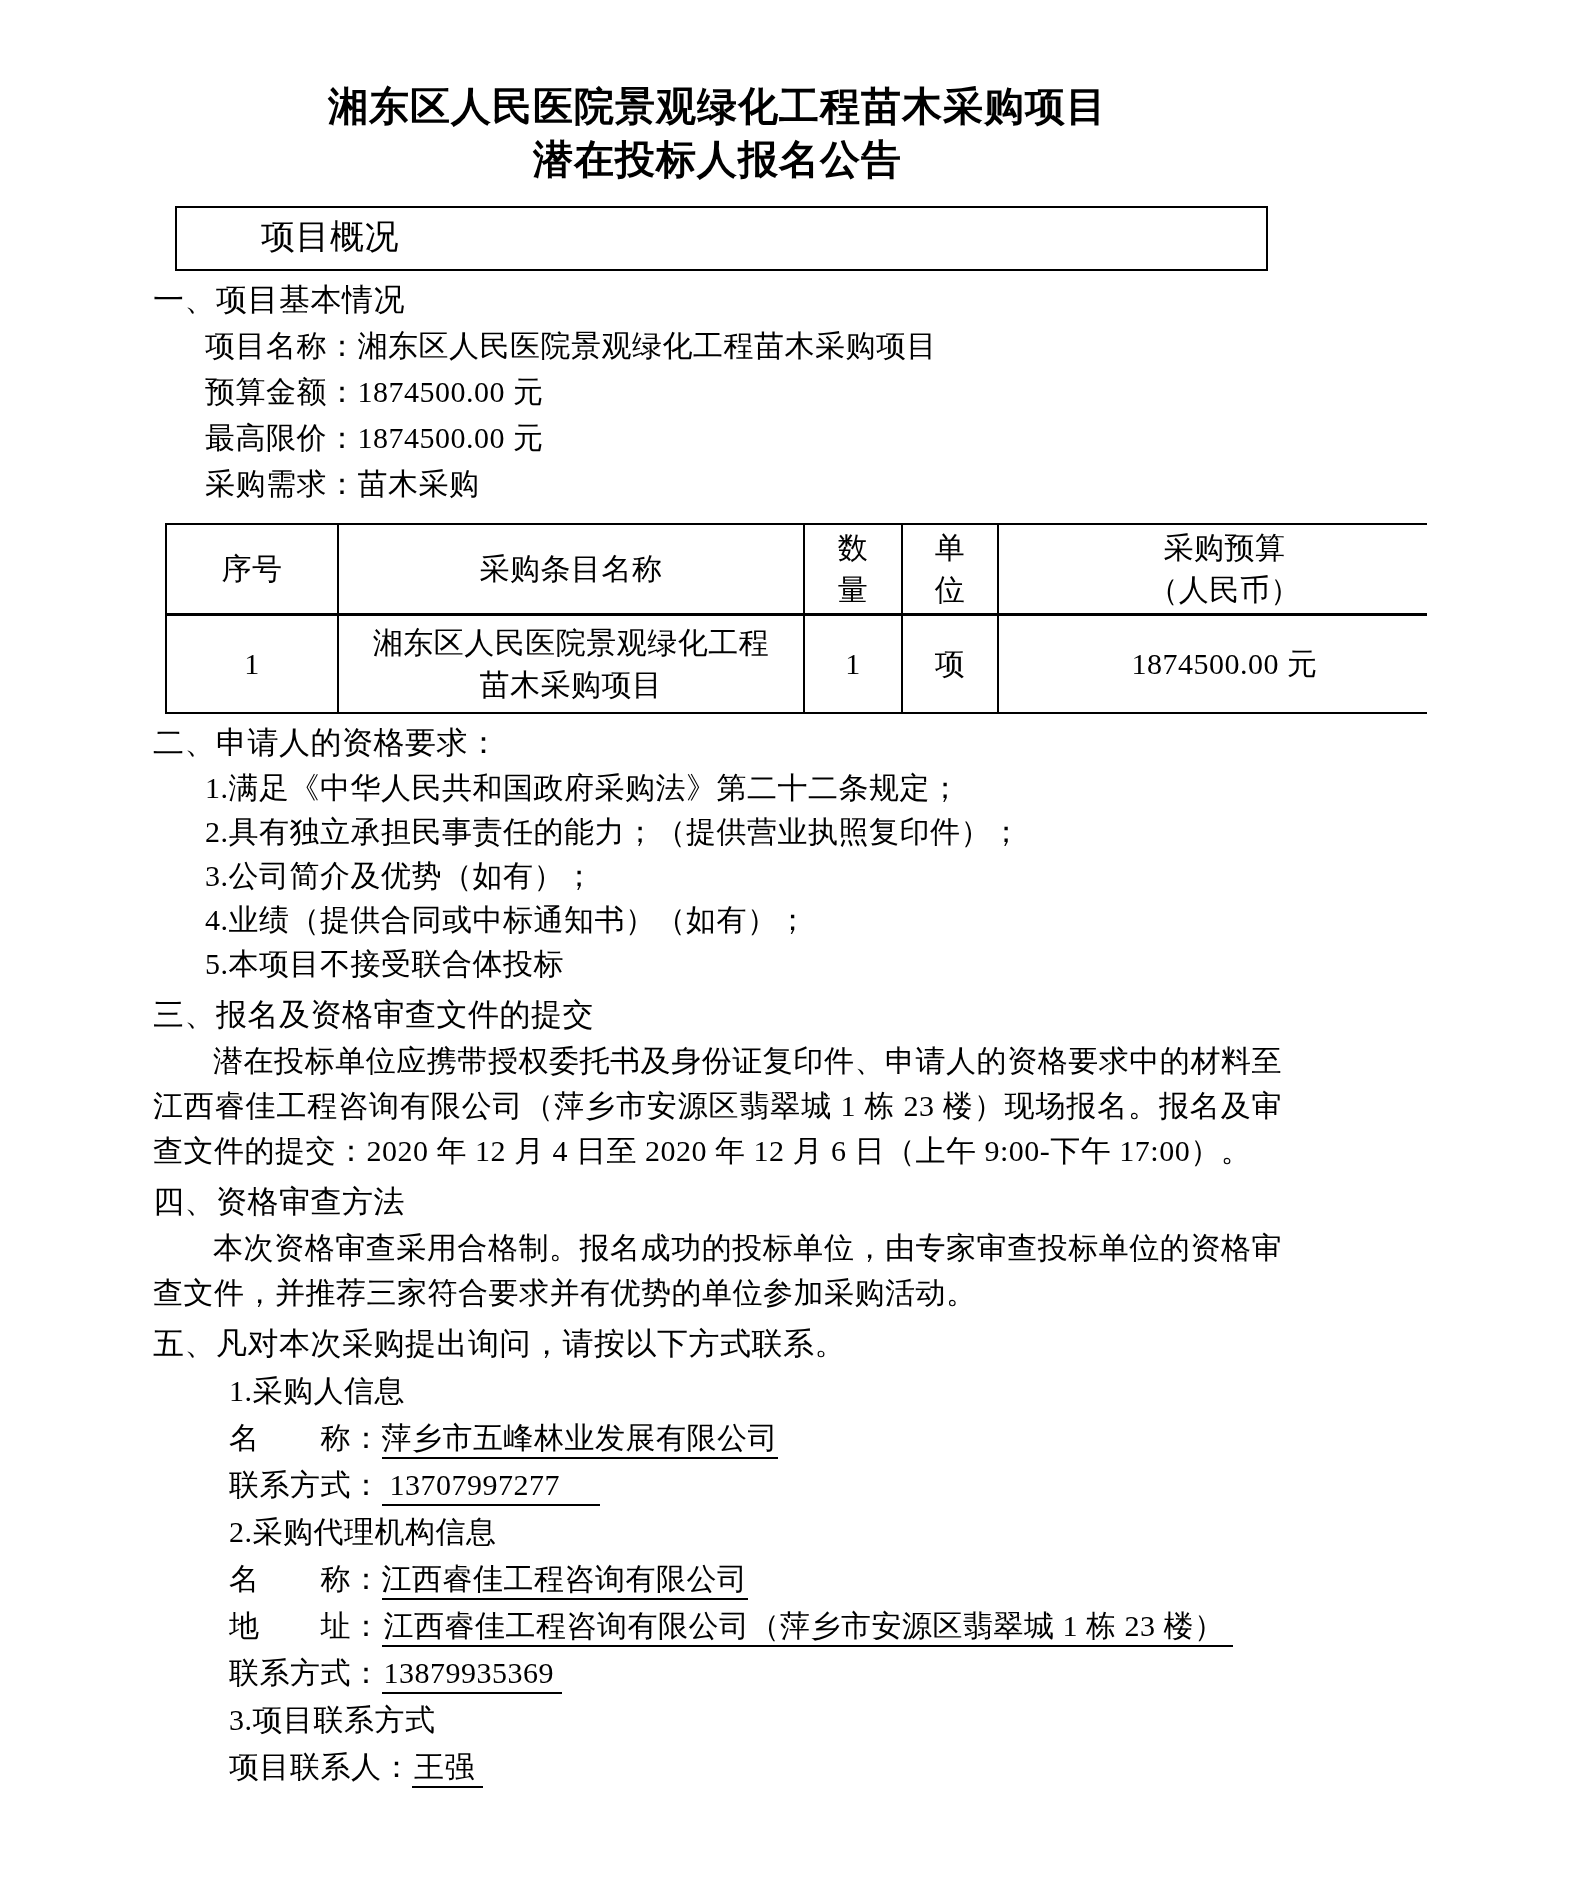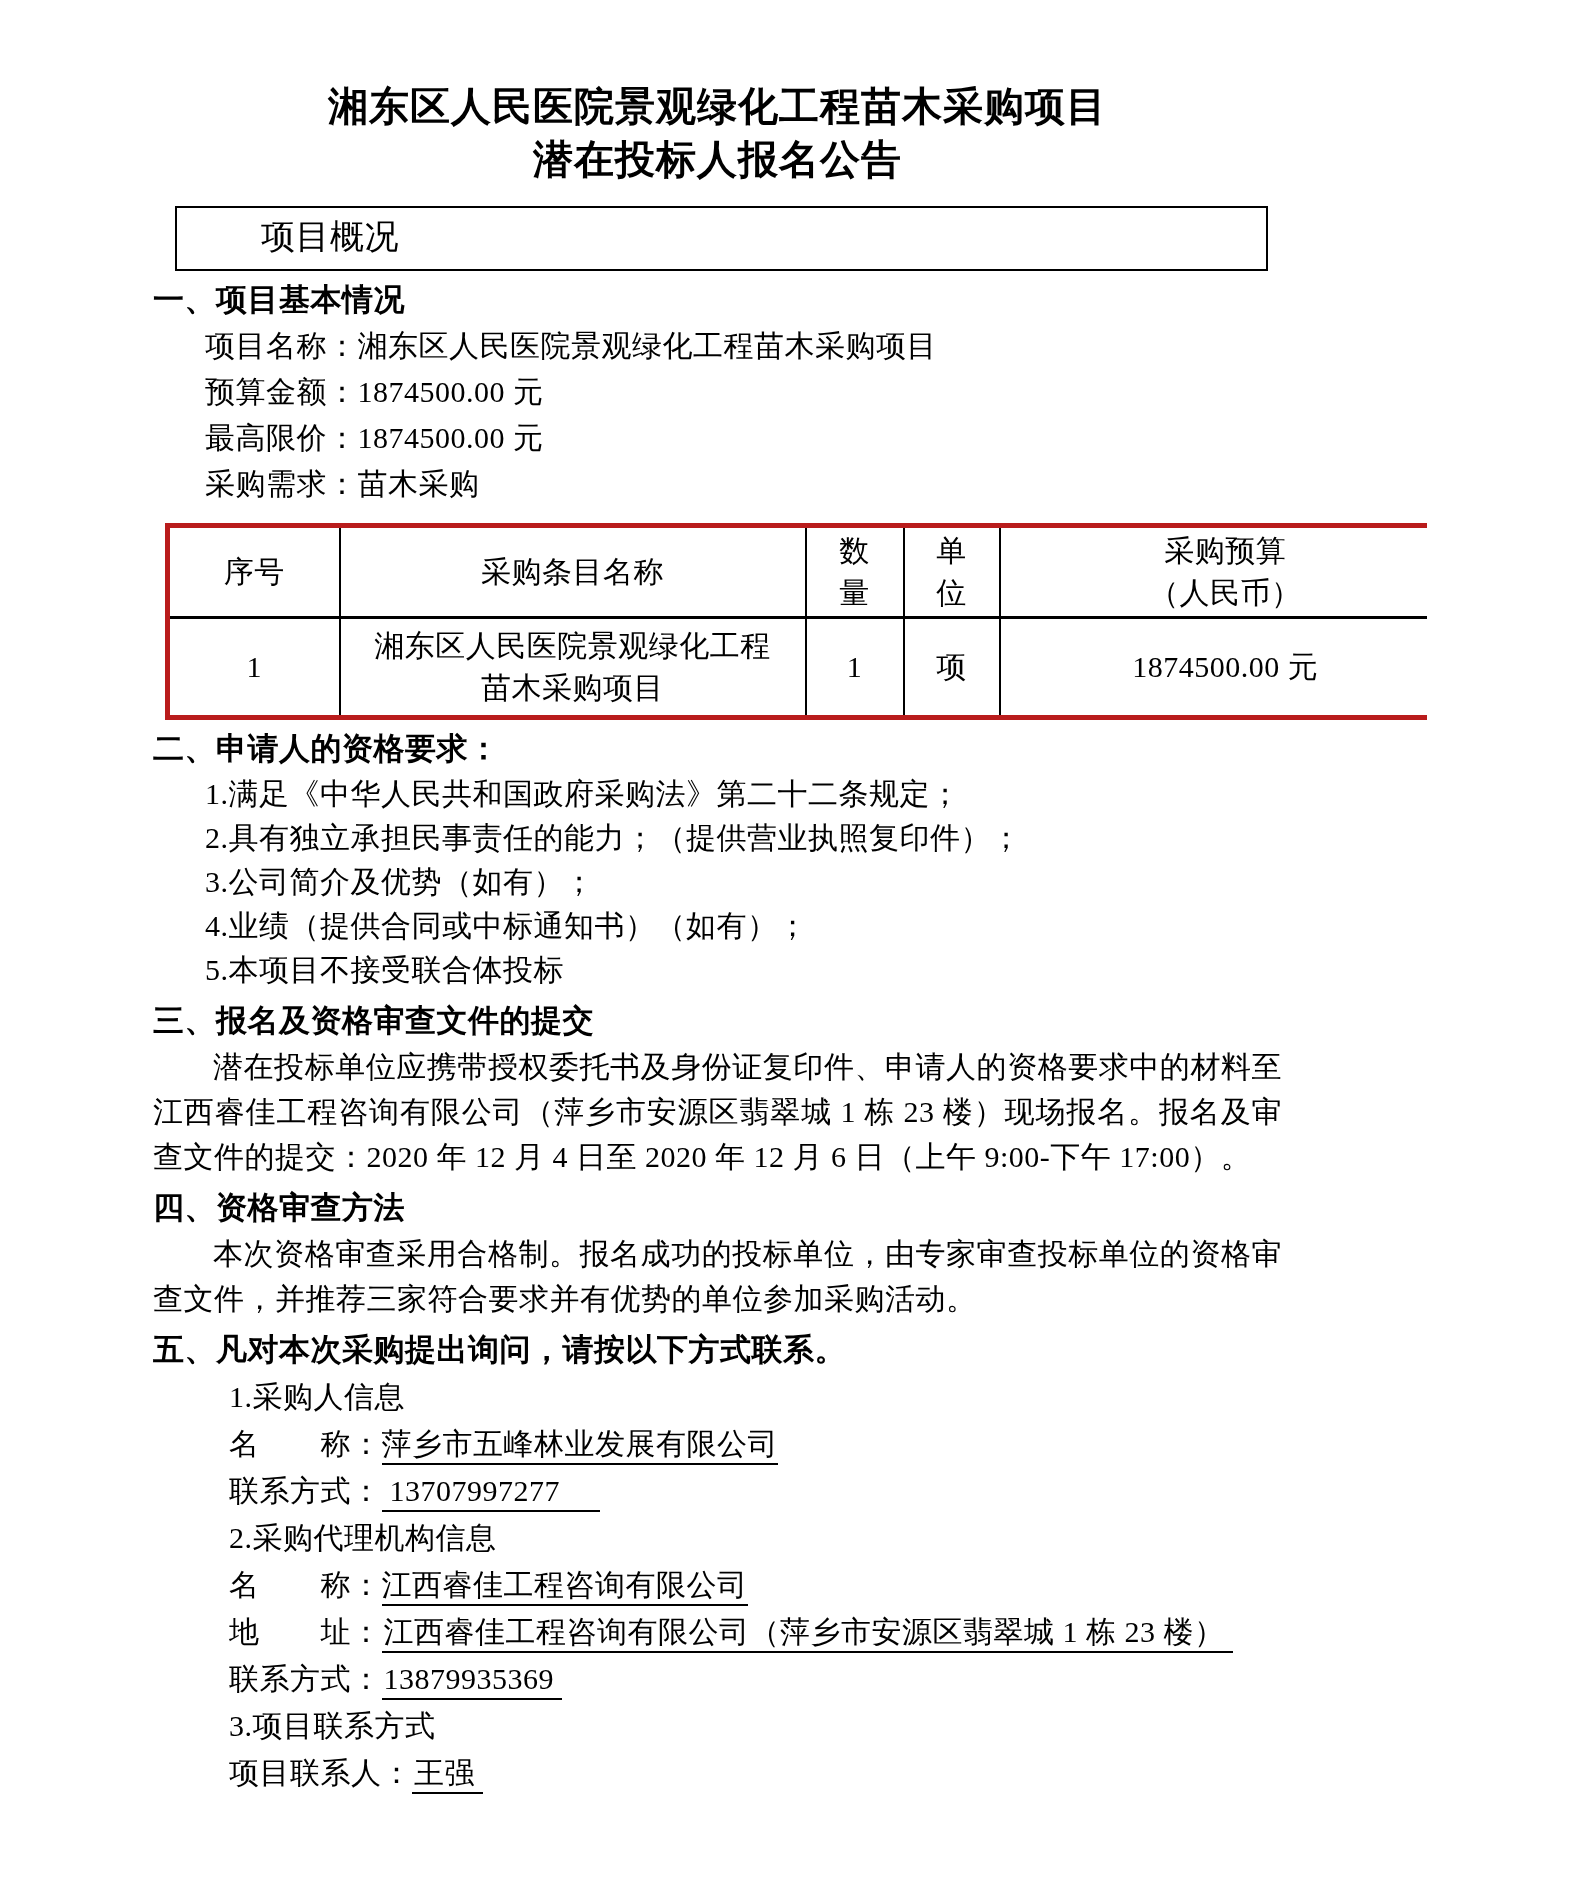--- a/index.html
+++ b/index.html
@@ -17,21 +17,21 @@
     margin:20px 14px 0 22px;
     border:2px solid #000;
     padding:6px 16px 10px 16px;
   }
   .ov-line {
     margin:0; font-size:34px; line-height:45px;
     text-indent:2em; text-align:justify; letter-spacing:0.5px;
   }
   .sec {
     font-family:"Liberation Sans", sans-serif;
-    font-size:31px; line-height:46px; font-weight:bold;
+    font-size:31px; line-height:46px; font-weight:normal;
     margin:6px 0 0 0; letter-spacing:0.5px;
   }
   .detail {
     margin:0; padding-left:52px;
     font-size:30px; line-height:46px; letter-spacing:0.5px;
   }
   .item {
     margin:0; padding-left:52px;
     font-size:30px; line-height:44px; letter-spacing:0.5px;
   }
@@ -39,21 +39,21 @@
     margin:0; font-size:30px; line-height:45px;
     text-indent:2em; text-align:justify; letter-spacing:0.5px;
   }
   .sub {
     margin:0; padding-left:76px;
     font-size:30px; line-height:47px; letter-spacing:0.5px;
   }
   .doc-table {
     border-collapse:collapse; table-layout:fixed;
     width:1285px; margin:16px 8px 4px 12px;
-    border:5px solid #b91c1c;
+    border:1px solid #b91c1c;
   }
   .doc-table th, .doc-table td {
     border:2px solid #000; font-weight:normal;
     text-align:center; vertical-align:middle;
     font-size:30px; line-height:42px; padding:2px 26px;
     letter-spacing:0.5px; overflow:hidden;
   }
   .doc-table thead th { height:80px; border-bottom:3px solid #000; white-space:pre-line; }
   .doc-table tbody td { height:92px; }
   .u { border-bottom:2px solid #000; padding-bottom:3px;text-align:right; }

